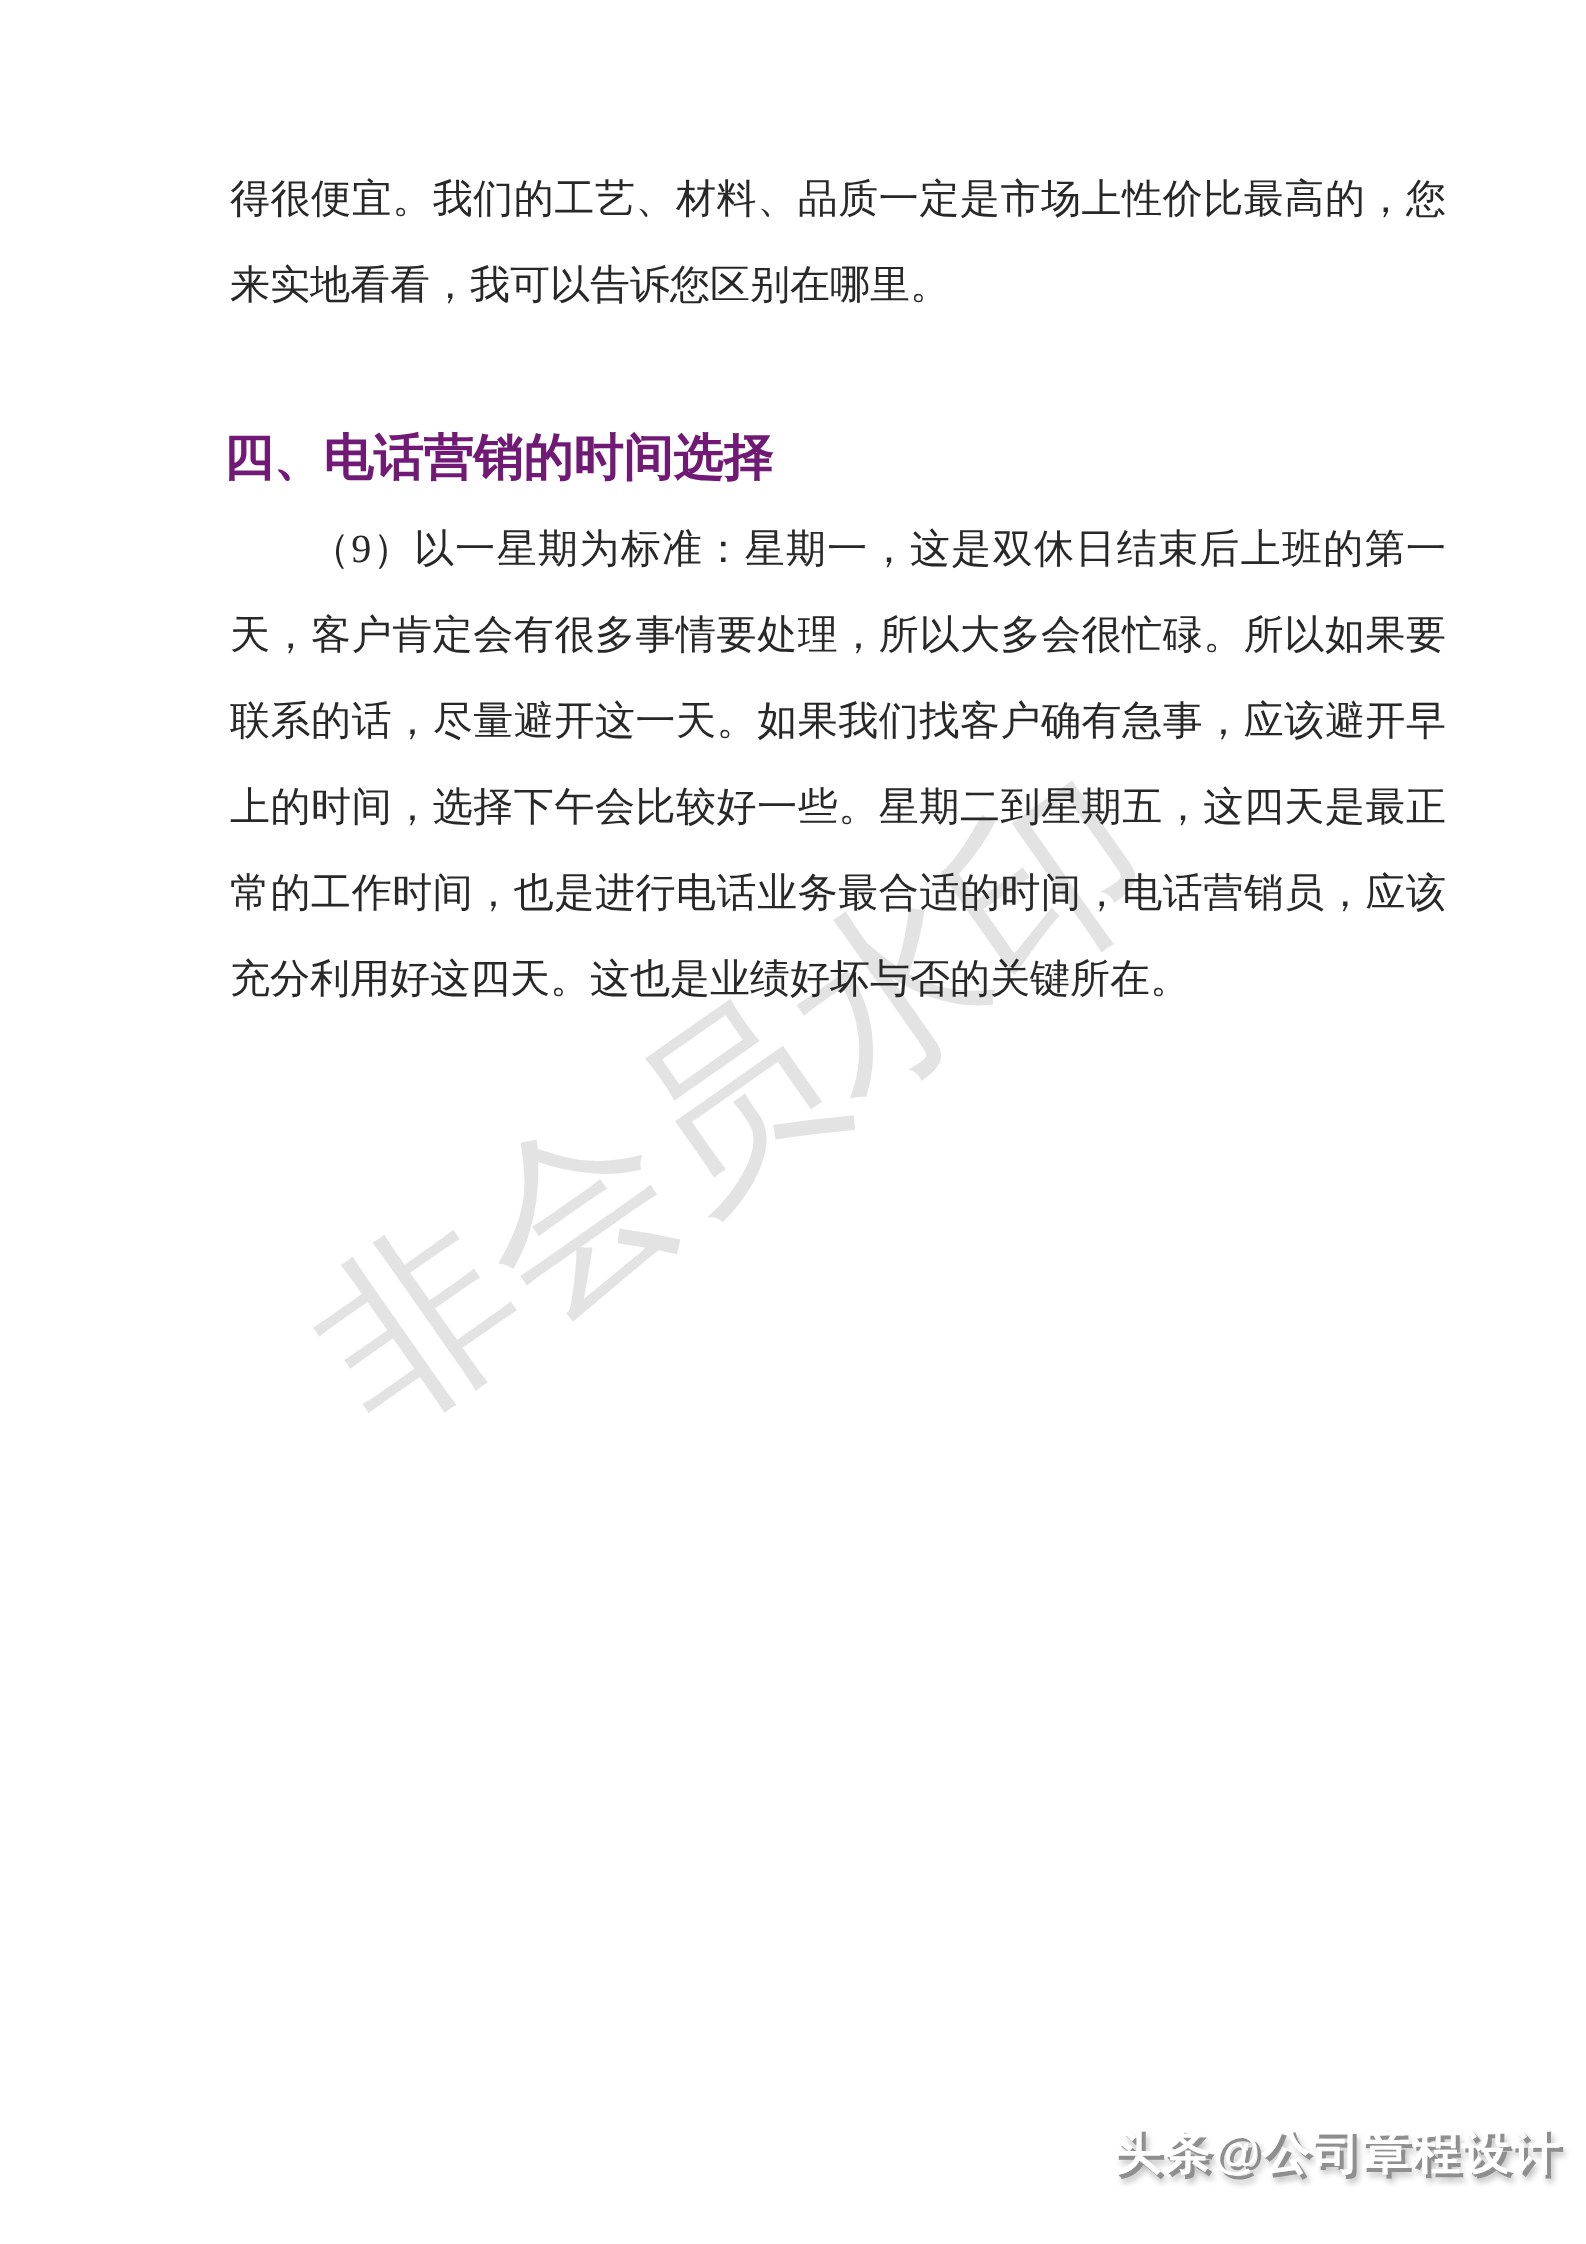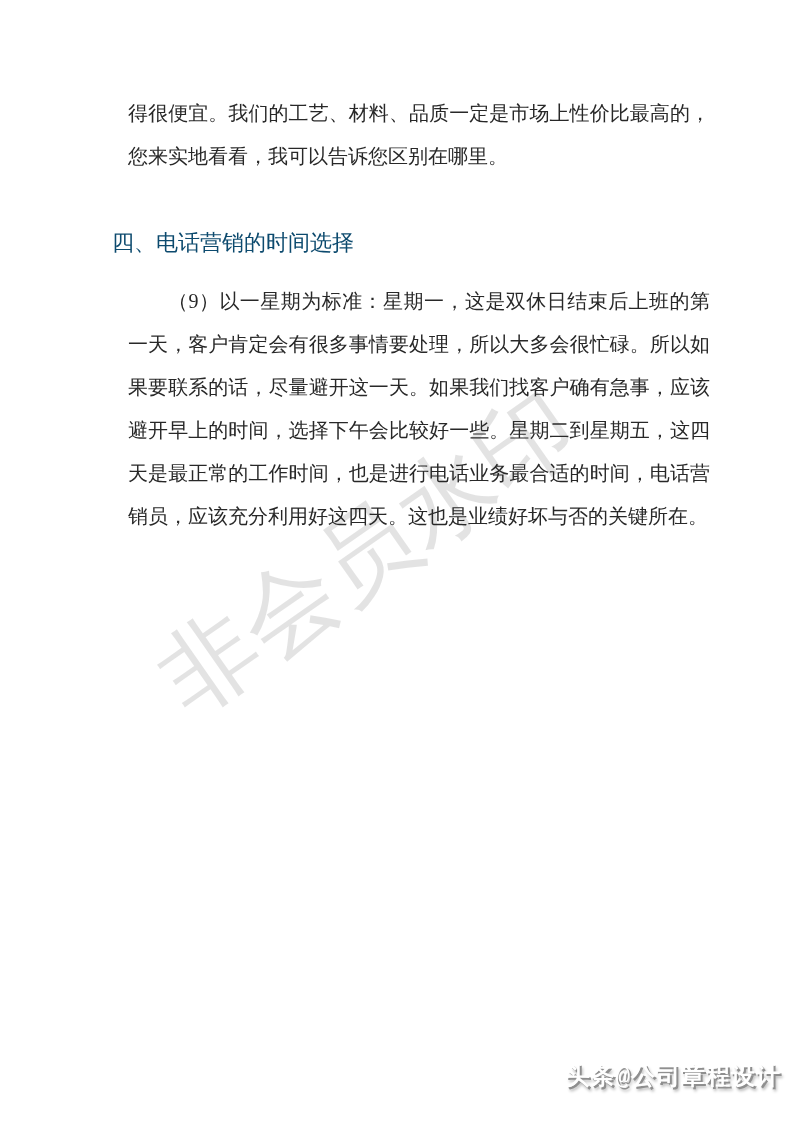--- a/index.html
+++ b/index.html
@@ -31,36 +31,36 @@
   .doc {
     position:absolute;
     left:112px; top:76px;
     width:614px;
     font-size:20px;
     line-height:43px;
     color:#282828;
     text-align:justify;
     z-index:1;
   }
-  .para { margin:16px; }
+  .para { margin:3px; }
   .para.indent { text-indent:2em; }
   .heading {
     margin:43px 0 0 0;
-    font-size:22px;
+    font-size:25px;
     line-height:43px;
-    font-weight:normal;
-    color:#0c4a6e;
+    font-weight:bold;
+    color:#701a75;
   }
   .footer-mark {
     position:absolute;
     top:1060px; right:12px;
     font-size:24px;
     font-weight:bold;
     letter-spacing:1px;
-    font-family:Liberation Mono, monospace;
+    font-family:Liberation Sans, sans-serif;
     color:#ffffff;
     text-shadow:2px 2px 0 #8f8f8f, 3px 4px 3px rgba(0,0,0,0.28);
     z-index:2;
     white-space:nowrap;
   }
 </style>
 </head>
 <body>
 
 <div class="page">

